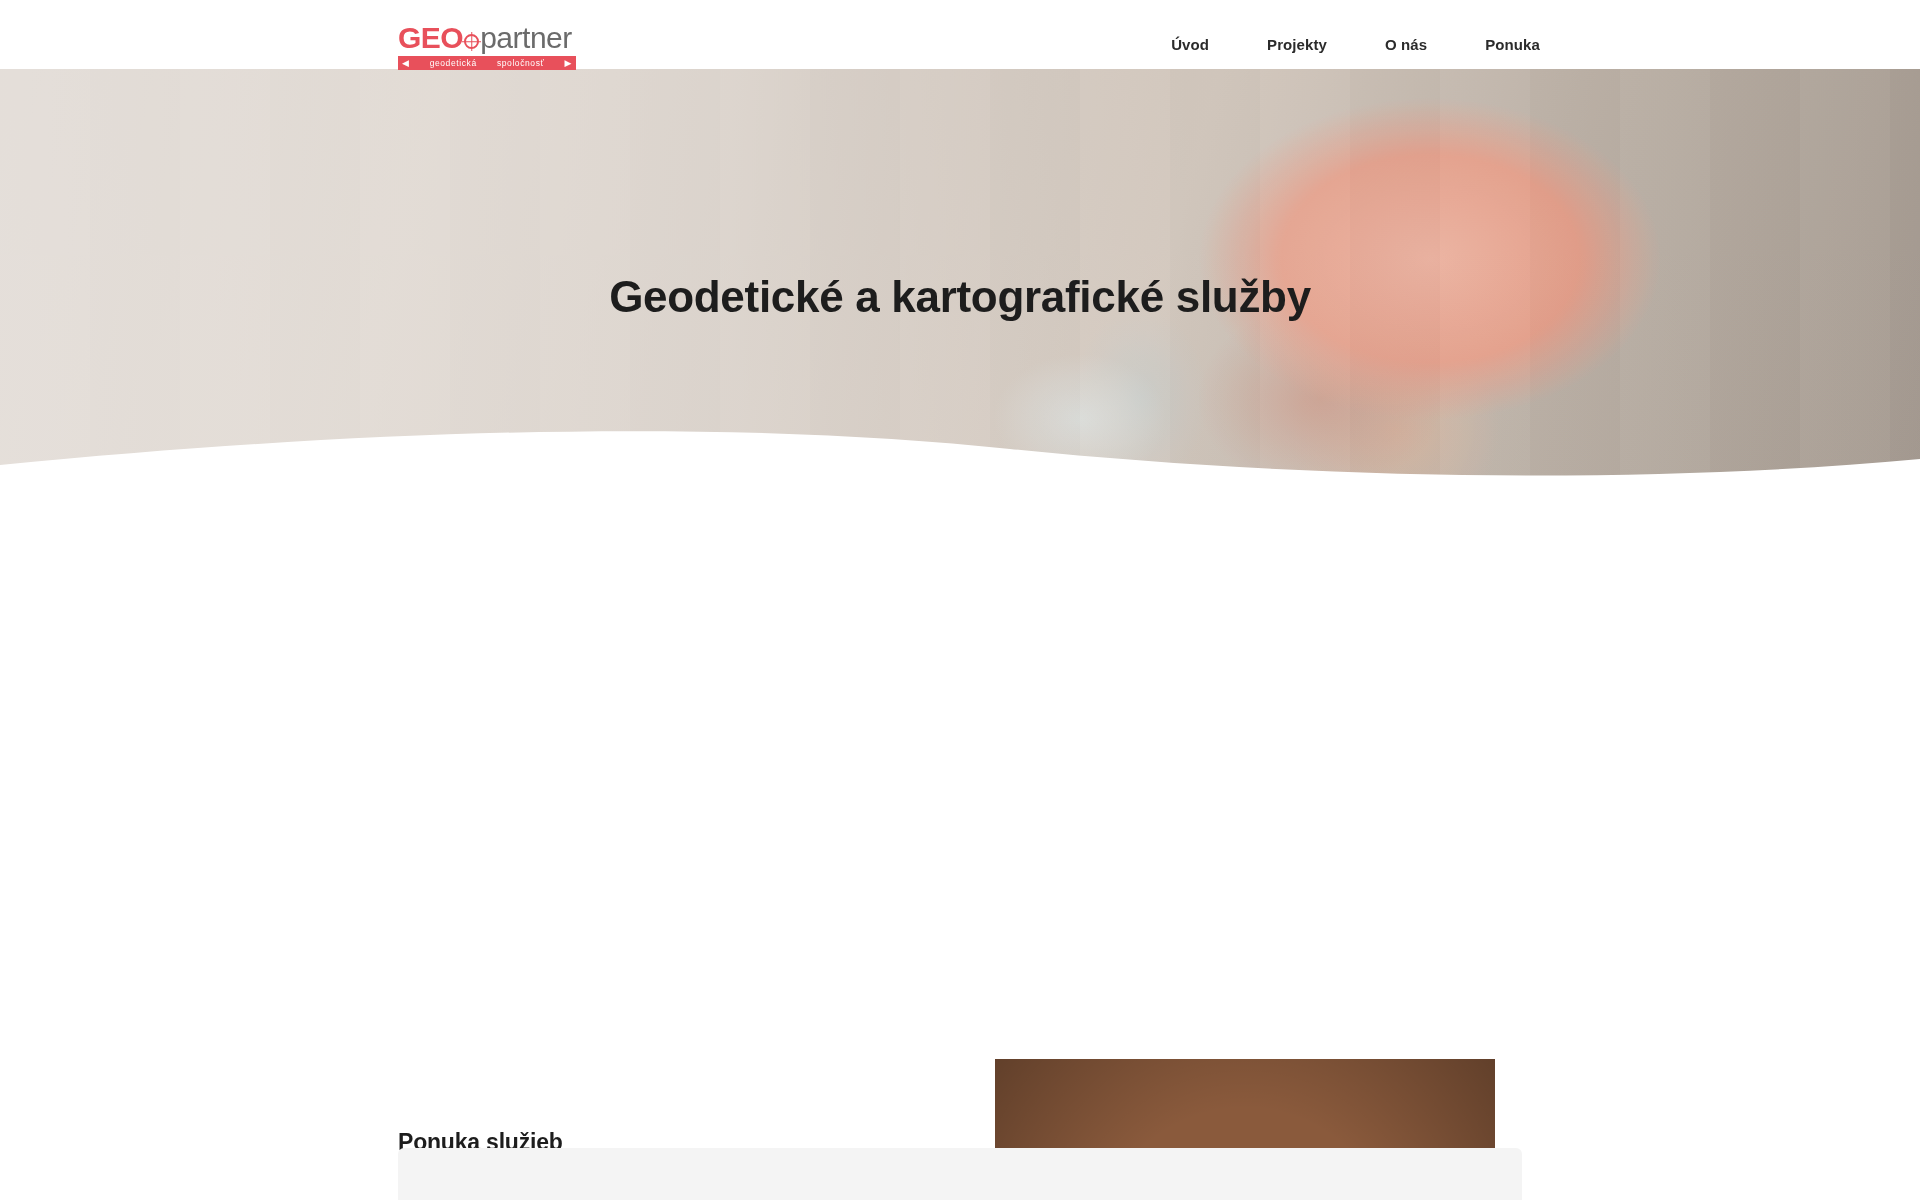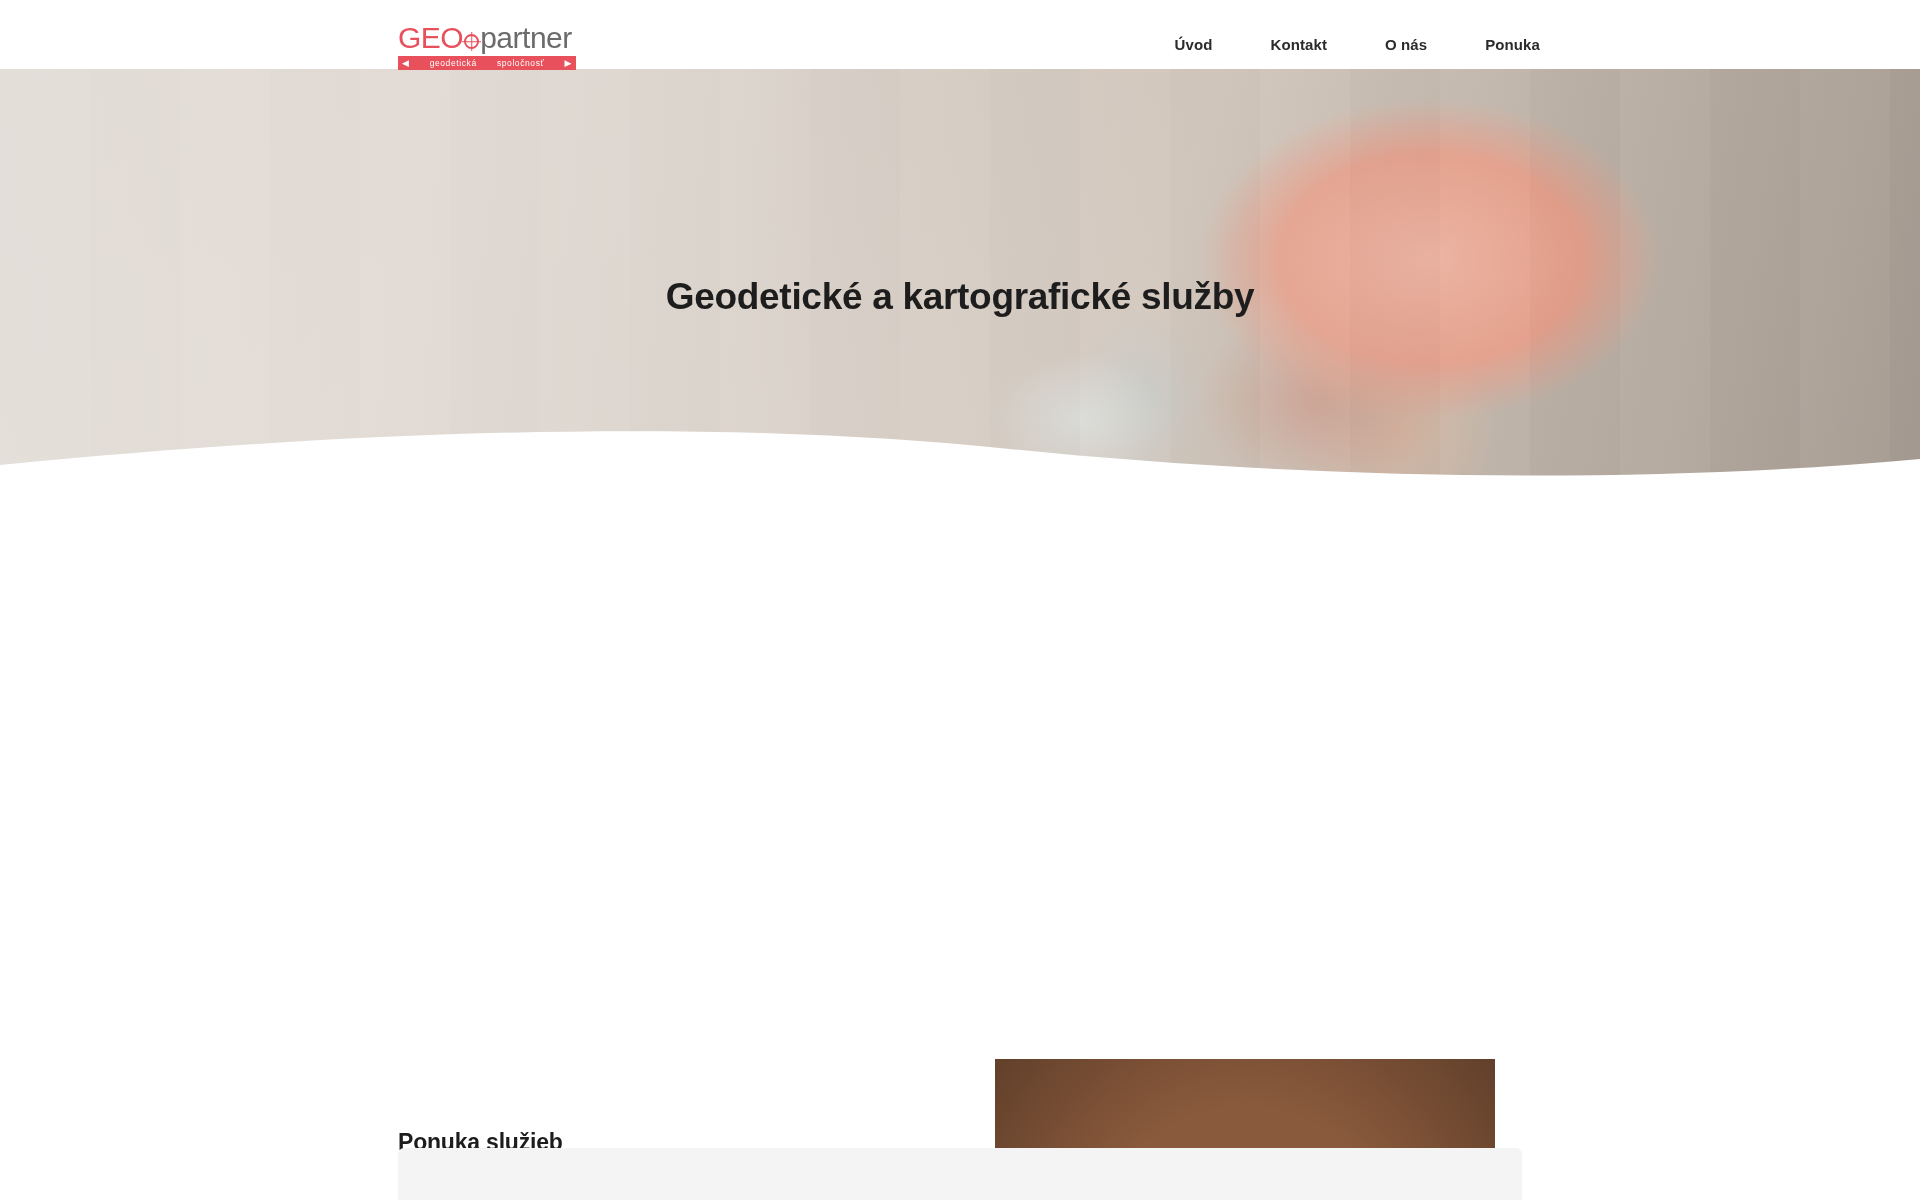--- a/index.html
+++ b/index.html
@@ -32,21 +32,21 @@
     justify-content: center;
   }
   .logo-main {
     display: flex;
     align-items: baseline;
     line-height: 1;
     font-size: 30px;
     font-weight: 700;
     letter-spacing: -0.5px;
   }
-  .logo-geo { color: #e8505b; font-weight: 400; }
+  .logo-geo { color: #e8505b; font-weight: 700; }
   .logo-target {
     display: inline-block;
     width: 15px; height: 15px;
     border: 2px solid #e8505b;
     border-radius: 50%;
     position: relative;
     margin: 0 1px;
     transform: translateY(1px);
   }
   .logo-target:before, .logo-target:after {
@@ -123,21 +123,21 @@
   }
   .hero-overlay {
     position: absolute; inset: 0;
     background: linear-gradient(90deg, rgba(245,242,239,0.72) 0%, rgba(245,242,239,0.55) 38%, rgba(245,242,239,0.22) 62%, rgba(245,242,239,0.05) 100%);
   }
   .hero-title {
     position: absolute;
     left: 0; right: 0;
     top: 228px;
     text-align: center;
-    font-size: 37px;
+    font-size: 44px;
     font-weight: 700;
     color: #1d1d1d;
     letter-spacing: -0.3px;
     transform: translateY(-50%);
   }
   .hero-curve {
     position: absolute;
     left: 0; bottom: -2px;
     width: 1920px; height: 72px;
     display: block;
@@ -251,21 +251,21 @@
     <div class="logo-sub">
       <span class="arrow-l">◀</span>
       <span>geodetická</span>
       <span>spoločnosť</span>
       <span class="arrow-r">▶</span>
     </div>
   </div>
 
   <nav class="main-nav">
     <a class="nav-link" href="#">Úvod</a>
-    <a class="nav-link" href="#">Kontakt</a>
+    <a class="nav-link" href="#">Projekty</a>
     <a class="nav-link" href="#">O nás</a>
     <a class="nav-link" href="#">Ponuka</a>
   </nav>
 </header>
 
 <section class="hero">
   <div class="hero-photo"></div>
   <div class="hero-overlay"></div>
   <h1 class="hero-title">Geodetické a kartografické služby</h1>
   <svg class="hero-curve" viewBox="0 0 1920 72" preserveAspectRatio="none">

